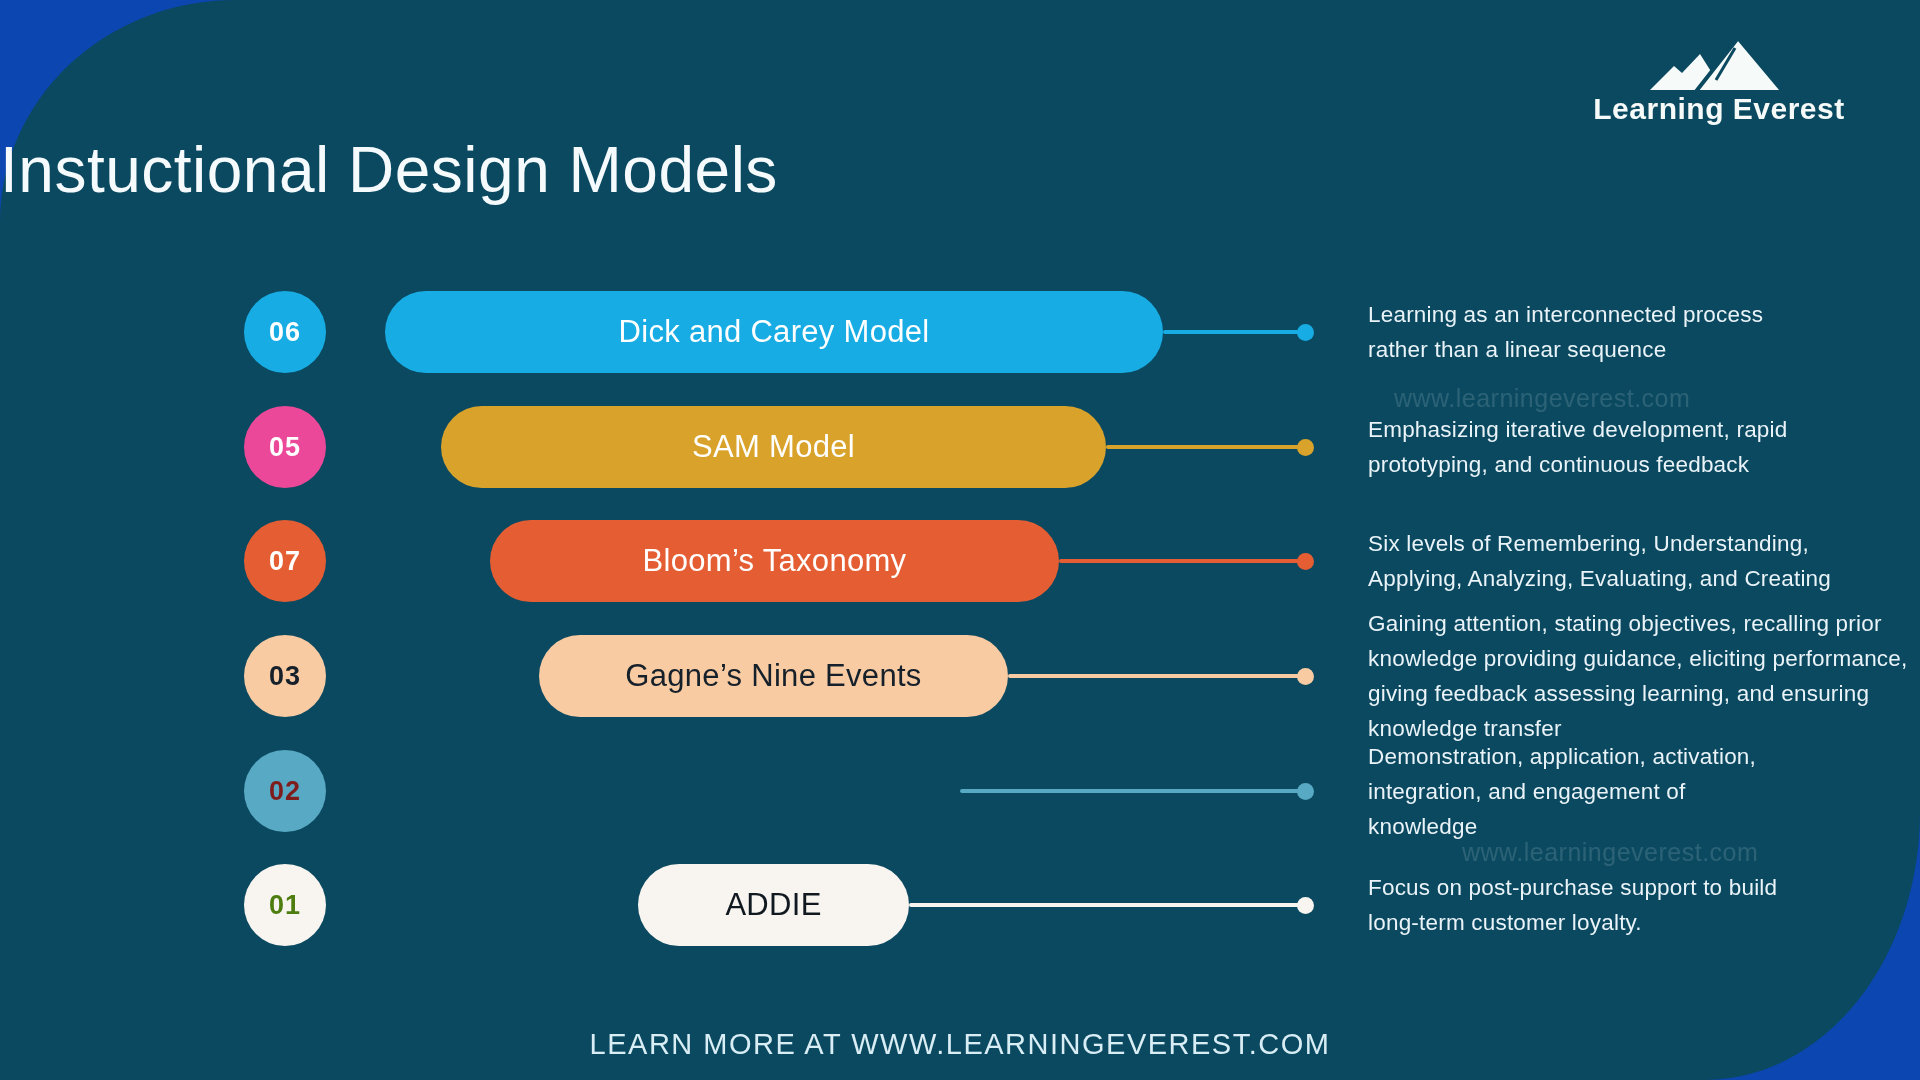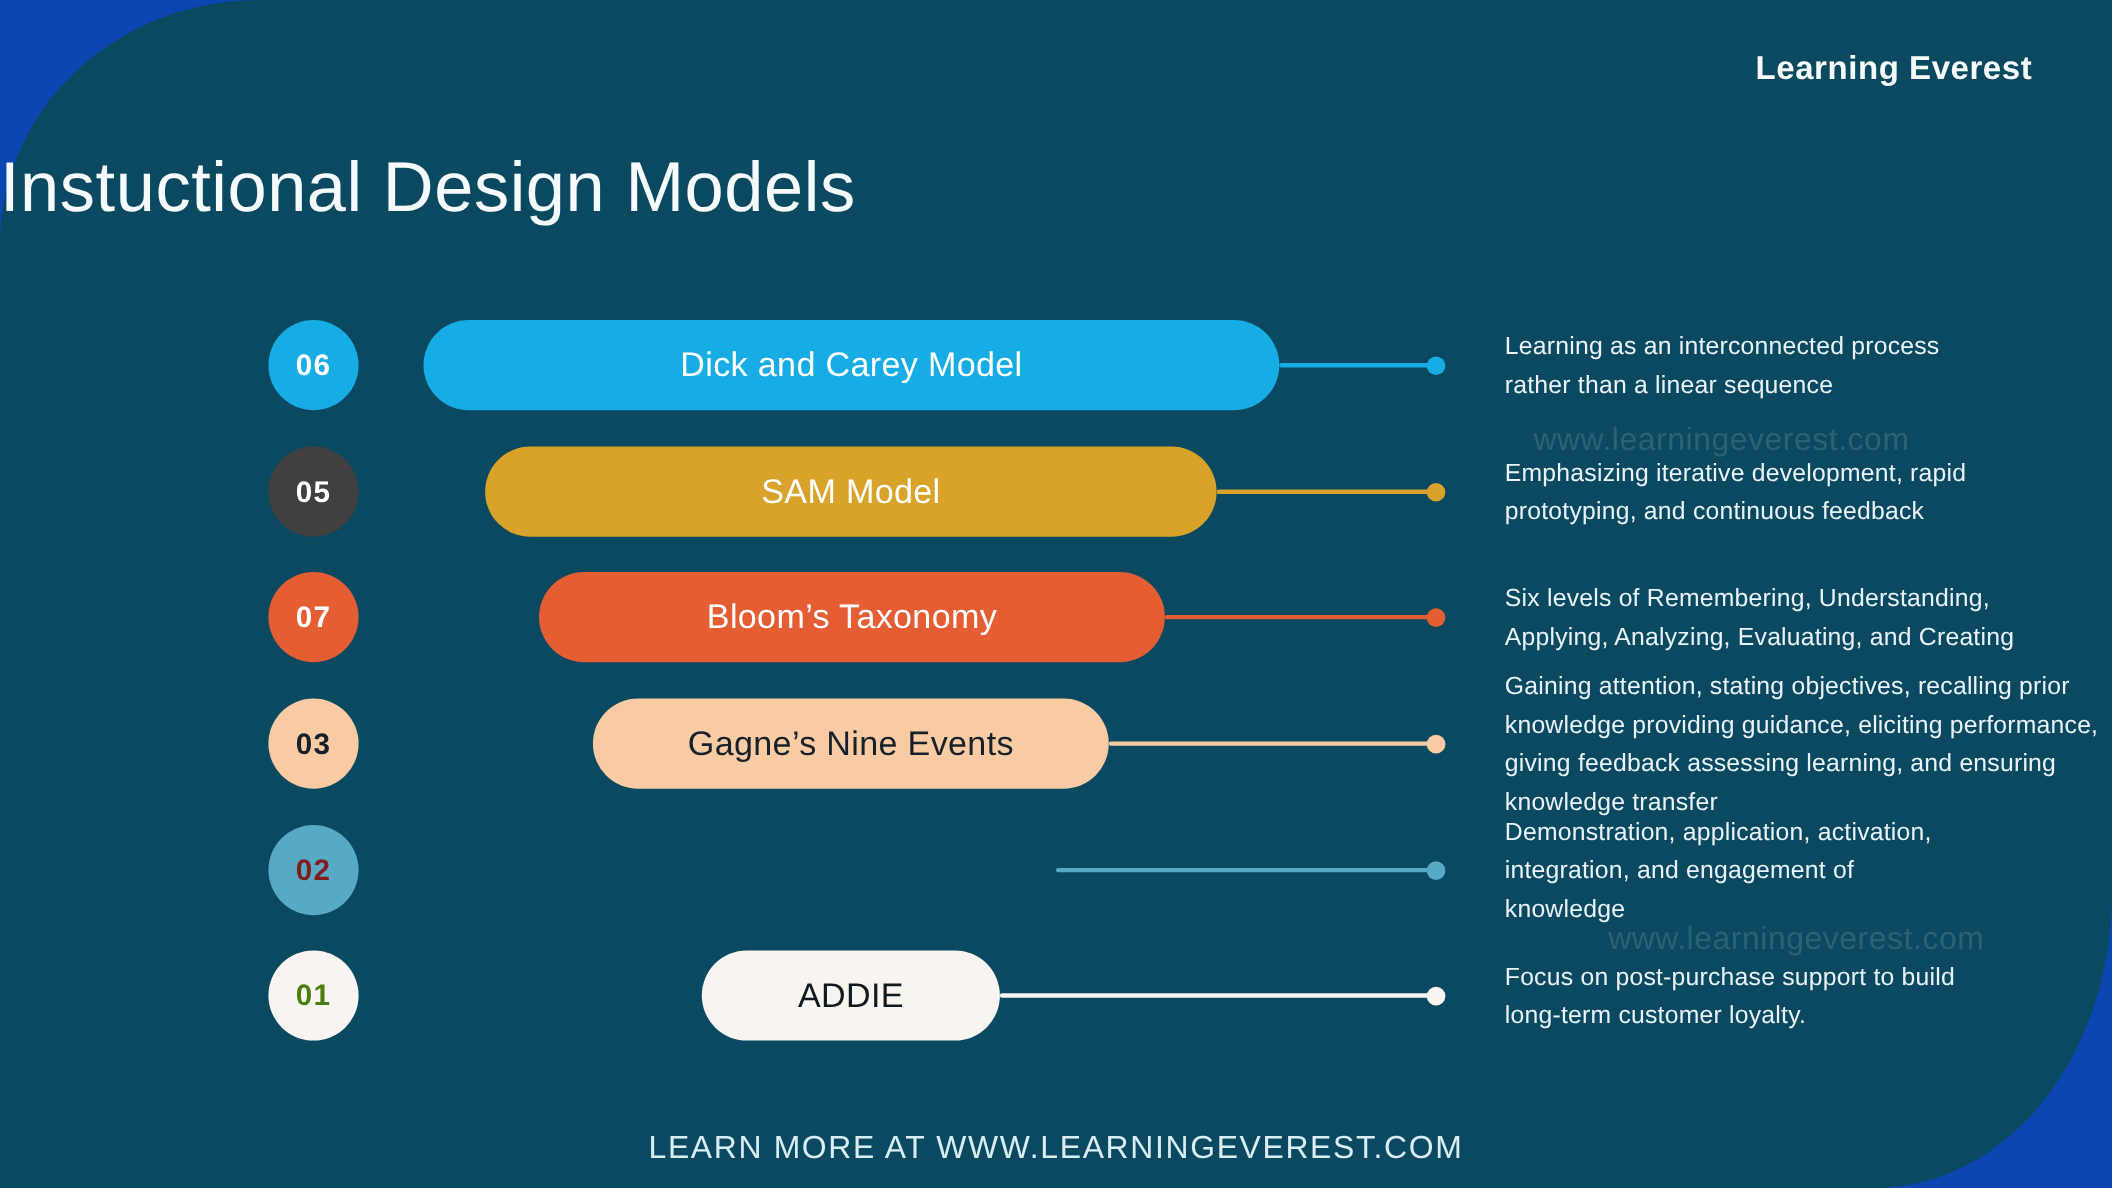--- a/index.html
+++ b/index.html
@@ -10,21 +10,21 @@
     position:relative;
   }
   .panel{
     position:absolute;inset:0;
     background:#0B4960;
     border-top-left-radius:235px 222px;
     border-bottom-right-radius:215px 268px;
   }
   .logo{
     position:absolute;top:36px;right:76px;width:250px;
-    display:flex;flex-direction:row;align-items:center;gap:2px;
+    display:flex;flex-direction:column;align-items:center;gap:2px;
   }
   .logo-name{
     color:#F6FAF9;font-size:30px;font-weight:bold;letter-spacing:0.5px;white-space:nowrap;
   }
   .page-title{
     position:absolute;top:90px;left:0;width:1920px;
     text-align:left;color:#F5FAFC;font-size:64px;font-weight:400;letter-spacing:0.5px;
   }
   .row{position:absolute;left:0;width:1920px;height:82px;}
   .num-circle{
@@ -41,21 +41,21 @@
     position:absolute;top:50%;height:4px;margin-top:-2px;border-radius:2px;
   }
   .connector-dot{
     position:absolute;top:50%;width:17px;height:17px;margin-top:-8.5px;border-radius:50%;
   }
   .desc{
     position:absolute;left:1368px;top:50%;transform:translateY(-50%);
     color:#E9F3F8;font-size:22.5px;line-height:35px;letter-spacing:0.2px;
   }
   .watermark{
-    position:absolute;color:rgba(210,228,235,0.16);font-size:29px;letter-spacing:0.5px;white-space:nowrap;
+    position:absolute;color:rgba(210,228,235,0.16);font-size:25px;letter-spacing:0.5px;white-space:nowrap;
   }
   .footer{
     position:absolute;top:1028px;left:0;width:1920px;text-align:center;
     color:#D9EDF5;font-size:29px;letter-spacing:1.5px;white-space:nowrap;
   }
 </style>
 </head>
 <body>
 
 <div class="panel"></div>
@@ -73,21 +73,21 @@
 
 <div class="row" style="top:291px">
   <div class="num-circle" style="background: rgb(23, 173, 228); color: rgb(255, 255, 255);">06</div>
   <div class="pill" style="left: 385px; width: 778px; background: rgb(23, 173, 228); color: rgb(255, 255, 255);">Dick and Carey Model</div>
   <div class="connector-line" style="left: 1163px; width: 142px; background: rgb(23, 173, 228);"></div>
   <div class="connector-dot" style="left: 1297px; background: rgb(23, 173, 228);"></div>
   <div class="desc" style="width:430px">Learning as an interconnected process rather than a linear sequence</div>
 </div>
 
 <div class="row" style="top:406px">
-  <div class="num-circle" style="background: #404040; color: rgb(255, 255, 255);">05</div>
+  <div class="num-circle" style="background: #ec4899; color: rgb(255, 255, 255);">05</div>
   <div class="pill" style="left: 441px; width: 665px; background: rgb(217, 163, 43); color: rgb(255, 255, 255);">SAM Model</div>
   <div class="connector-line" style="left: 1106px; width: 199px; background: rgb(217, 163, 43);"></div>
   <div class="connector-dot" style="left: 1297px; background: rgb(217, 163, 43);"></div>
   <div class="desc" style="width:450px">Emphasizing iterative development, rapid prototyping, and continuous feedback</div>
 </div>
 
 <div class="row" style="top:520px">
   <div class="num-circle" style="background: rgb(229, 94, 51); color: rgb(255, 255, 255);">07</div>
   <div class="pill" style="left: 490px; width: 569px; background: rgb(229, 94, 51); color: rgb(255, 255, 255);">Bloom’s Taxonomy</div>
   <div class="connector-line" style="left: 1059px; width: 246px; background: rgb(229, 94, 51);"></div>

